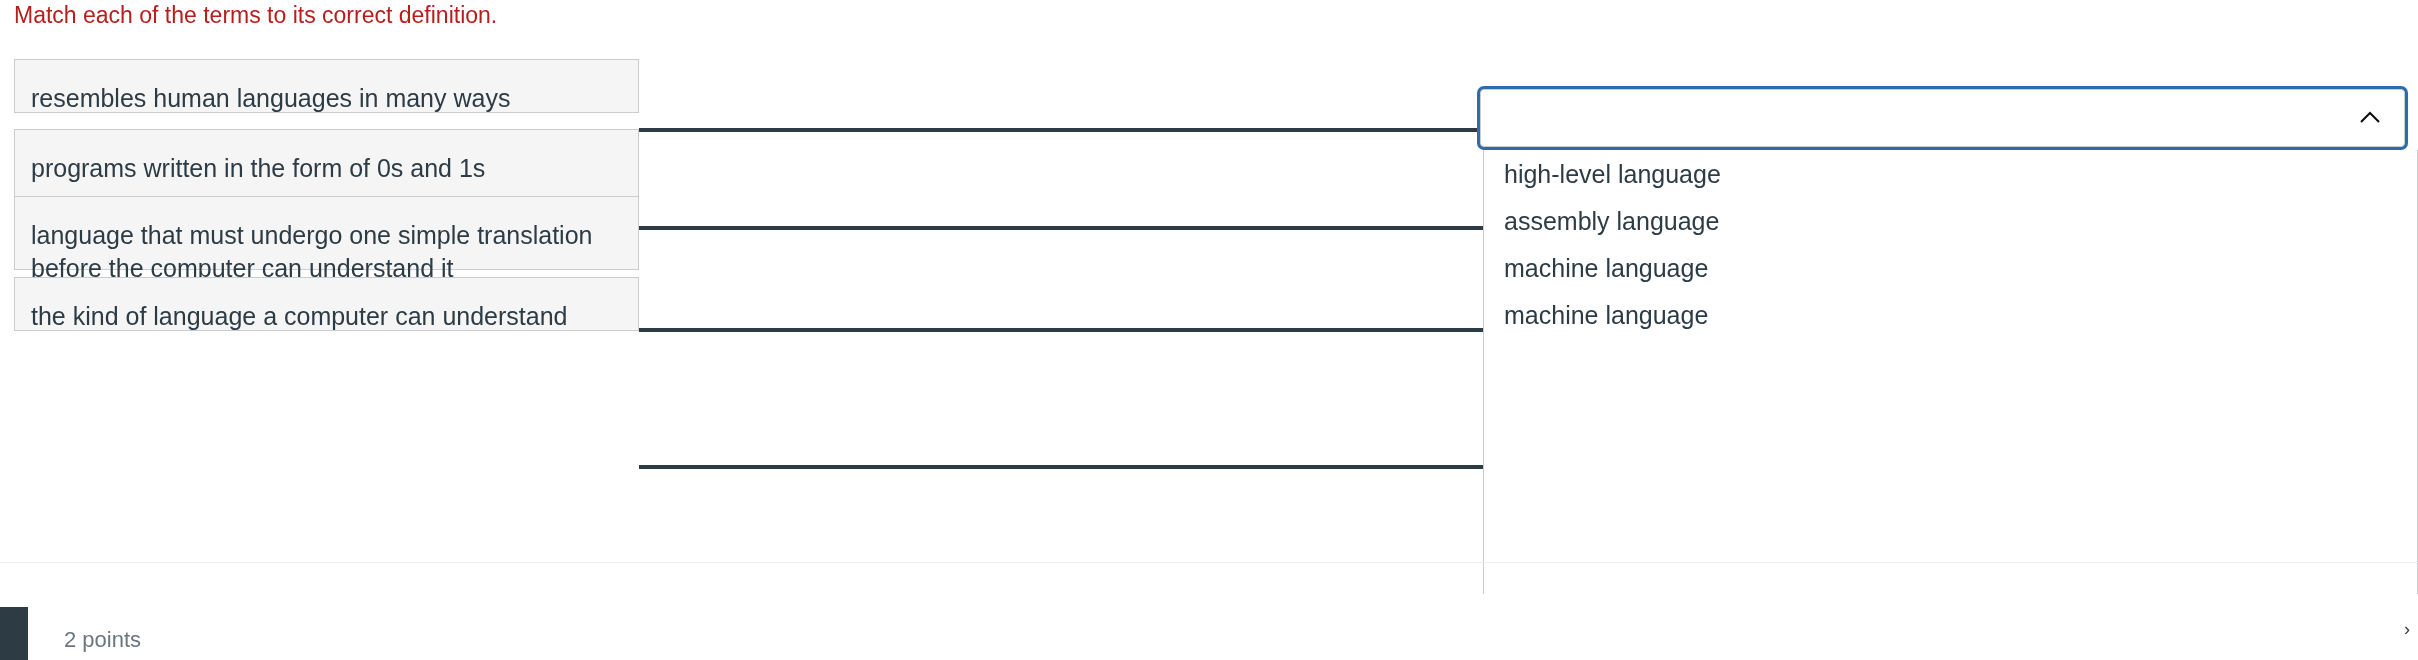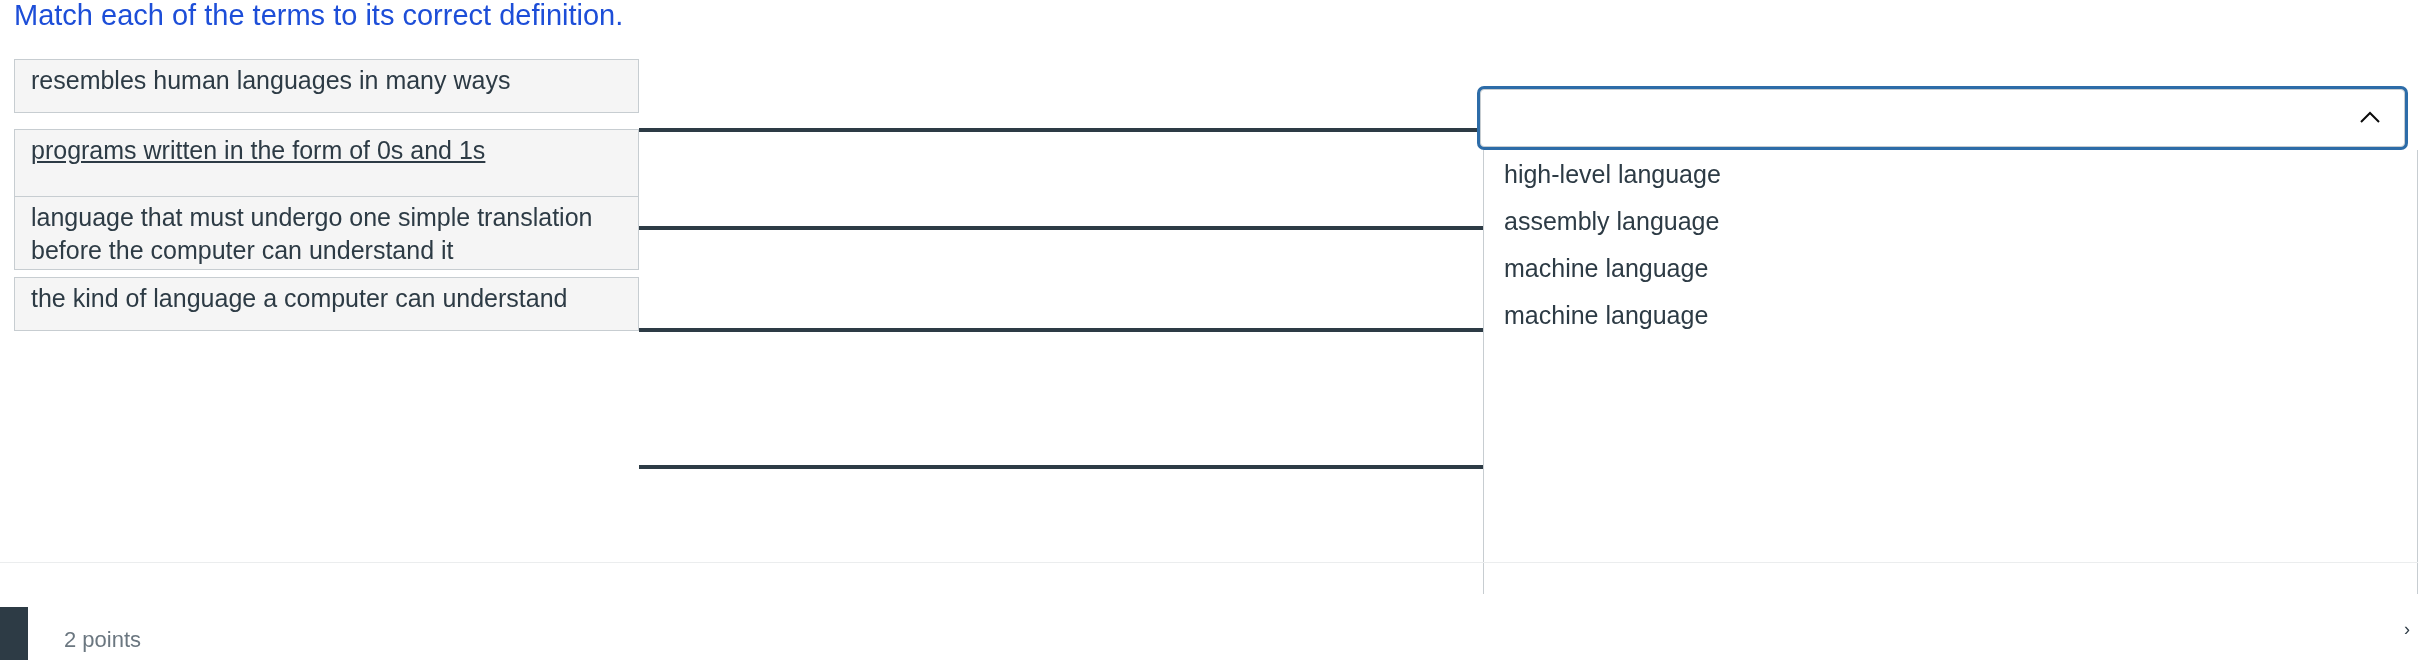--- a/index.html
+++ b/index.html
@@ -14,23 +14,23 @@
     overflow: hidden;
     font-family: "Liberation Sans", sans-serif;
     color: #2d3b45;
   }
 
   
   #prompt-text {
     position: absolute;
     left: 14px;
     top: 0px;
-    font-size: 29px;
+    font-size: 23px;
     line-height: 30px;
-    color: #1d4ed8;
+    color: #b91c1c;
     white-space: nowrap;
   }
 
   
   #match-area {
     position: absolute;
     left: 0;
     top: 0;
     width: 2418px;
     height: 660px;
@@ -39,24 +39,24 @@
   .term-box {
     position: absolute;
     left: 14px;
     width: 625px;
     box-sizing: border-box;
     background: #f5f5f5;
     border: 1px solid #c7cdd1;
     color: #2d3b45;
     font-size: 25px;
     line-height: 33px;
-    padding: 4px 16px 14px 16px;
+    padding: 22px 16px 14px 16px;
   }
   .term-box.t1 { top: 59px;  height: 54px; }
-  .term-box.t2 { top: 129px; height: 70px; text-decoration: underline; }
+  .term-box.t2 { top: 129px; height: 70px; }
   .term-box.t3 { top: 196px; height: 74px; }
   .term-box.t4 { top: 277px; height: 54px; }
 
   .connector {
     position: absolute;
     height: 4px;
     background: #2d3b45;
   }
   .connector.c1 { left: 639px; top: 128px; width: 845px; }
   .connector.c2 { left: 639px; top: 226px; width: 845px; }

